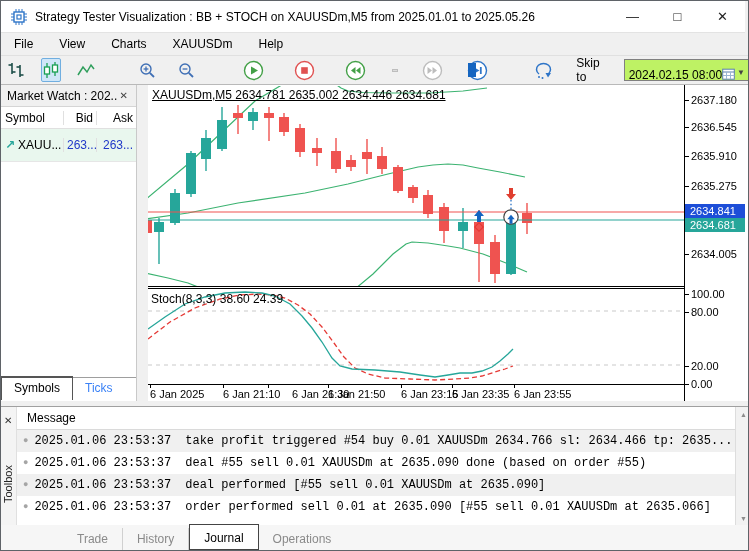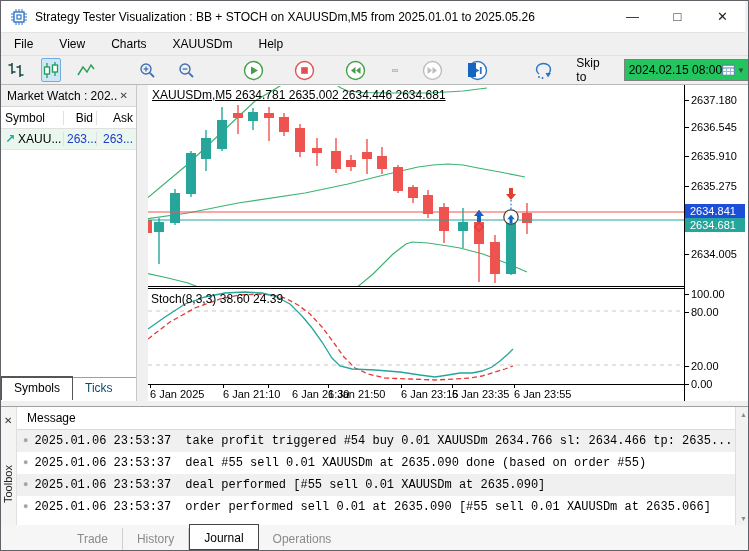--- a/index.html
+++ b/index.html
@@ -22,38 +22,38 @@
   
   .toolbar{position:absolute;left:0;top:55px;width:749px;height:29px;background:#f0f0f0;
     border-bottom:1px solid #b9b9b9;display:flex;align-items:center;gap:16px;}
   .tb-btn{width:26px;height:24px;display:flex;align-items:center;justify-content:center;border-radius:2px;}
   .tb-btn.sel{background:#cfe6f8;border:1px solid #70aee0;}
   .tb-sep{width:1px;height:20px;background:#c6c6c6;margin:0 6px;}
   .slider{position:relative;width:92px;height:14px;margin-left:10px;}
   .slider .track{position:absolute;left:0;right:0;top:6px;height:3px;background:#dcdcdc;border:1px solid #bdbdbd;}
   .slider .handle{position:absolute;top:0;width:8px;height:14px;background:#1565c0;}
   .skip-label{margin-left:5px;font-size:12px;}
-  .date-combo{margin-left:8px;width:128px;height:22px;background:#22c55e;border:1px solid #808080;
-    display:flex;align-items:center;padding:8px 4px;}
+  .date-combo{margin-left:8px;width:128px;height:22px;background:#bef264;border:1px solid #808080;
+    display:flex;padding:8px 4px;}
   .date-combo .val{flex:1;font-size:12px;white-space:nowrap;}
   .date-combo .caret{font-size:8px;color:#444;margin-left:2px;}
   
   .mwatch{position:absolute;left:0;top:84px;width:136px;height:316px;background:#fff;border-right:1px solid #c9c9c9;}
   .mw-title{height:22px;background:#f0f0f0;border-bottom:1px solid #d5d5d5;display:flex;align-items:center;padding:0 6px;}
   .mw-title .t{flex:1;font-size:12px;white-space:nowrap;overflow:hidden;}
   .mw-close{color:#444;font-size:10px;padding:0 2px;}
   .mw-head{display:flex;height:22px;border-bottom:1px solid #e0e0e0;align-items:center;font-size:12px;}
-  .mw-row{display:flex;height:21px;align-items:center;background:#e9f7ee;border-bottom:1px solid #e6e6e6;font-size:12px;}
+  .mw-row{display:flex;height:33px;align-items:center;background:#e9f7ee;border-bottom:1px solid #e6e6e6;font-size:12px;}
   .c-sym{width:63px;padding:0 4px;border-right:1px solid #e0e0e0;overflow:hidden;white-space:nowrap;}
   .c-bid{width:33px;padding:0 3px;border-right:1px solid #e0e0e0;text-align:right;overflow:hidden;white-space:nowrap;}
   .c-ask{width:39px;padding:0 3px;text-align:right;overflow:hidden;white-space:nowrap;}
   .mw-row .c-bid,.mw-row .c-ask{color:#2038c8;}
   .up-arrow{color:#26a69a;font-weight:bold;margin-right:3px;}
   .mw-tabs{position:absolute;left:0;bottom:1px;width:135px;height:23px;border-top:1px solid #9e9e9e;display:flex;background:#fff;}
-  .mw-tab{padding:3px 12px;font-size:12px;color:#0c4a6e;}
+  .mw-tab{padding:3px 12px;font-size:12px;color:#3b82f6;}
   .mw-tab.active{color:#000;border:1px solid #555;border-top:2px solid #555;border-bottom:none;margin-top:-2px;background:#fff;}
   
   .chartcol{position:absolute;left:147px;top:84px;width:536px;height:316px;background:#fff;}
   .ohlc{position:absolute;left:4px;top:3px;font-size:12px;z-index:5;background:rgba(255,255,255,.0);text-decoration:underline;}
   #mainchart{position:absolute;left:0;top:1px;width:536px;height:200px;overflow:hidden;}
   .divider{position:absolute;left:0;top:201px;width:536px;height:3px;border-top:1px solid #000;border-bottom:1px solid #000;}
   #stochchart{position:absolute;left:0;top:204px;width:536px;height:95px;overflow:hidden;}
   .stoch-label{position:absolute;left:3px;top:207px;font-size:12px;z-index:5;}
   .time-axis{position:absolute;left:0;top:299px;width:536px;height:17px;border-top:1px solid #000;background:#fff;}
   .time-label{position:absolute;top:3px;font-size:11px;white-space:nowrap;}

